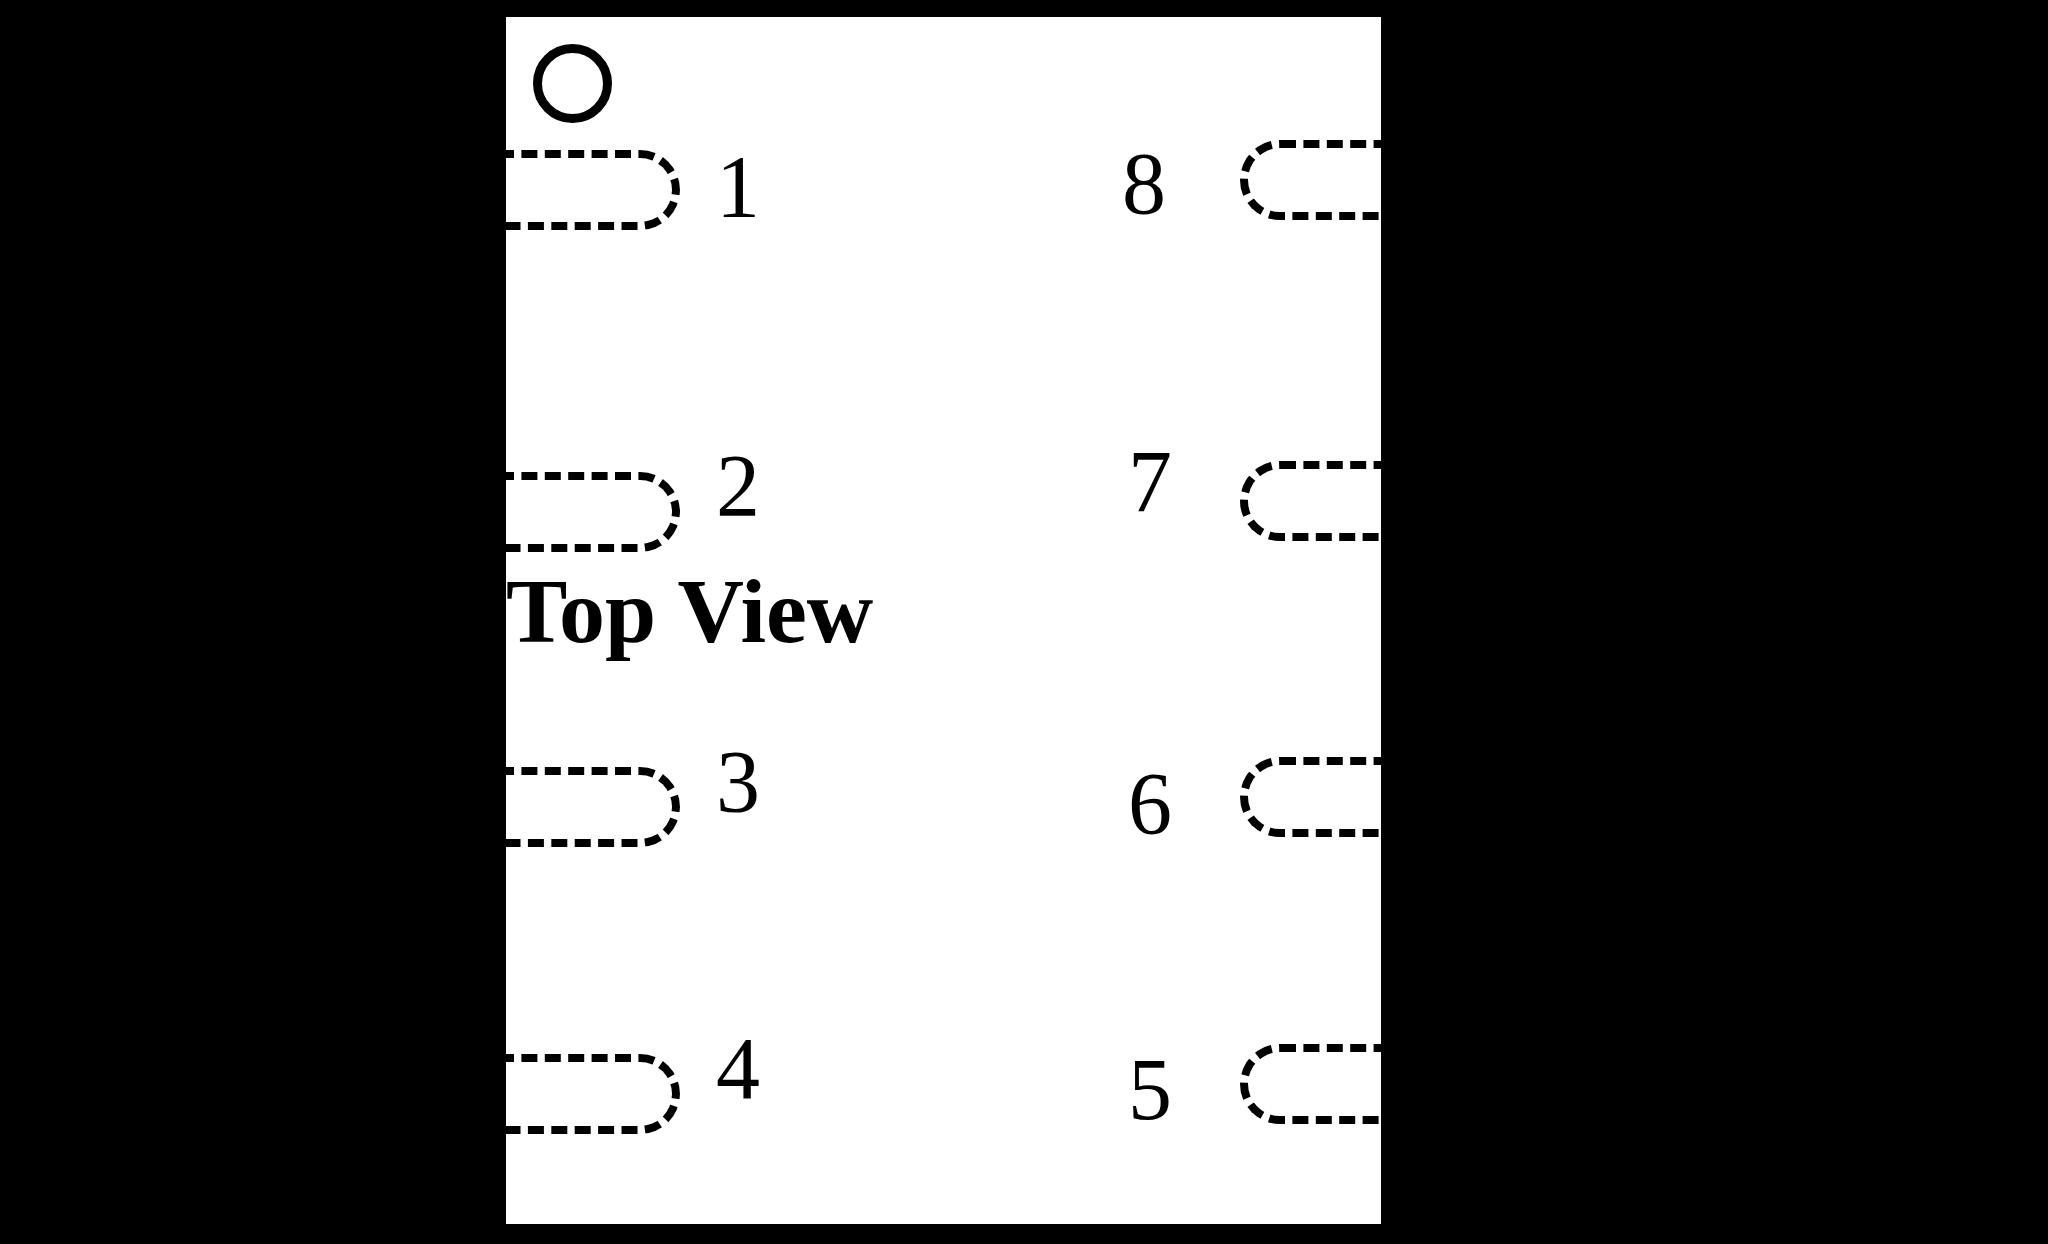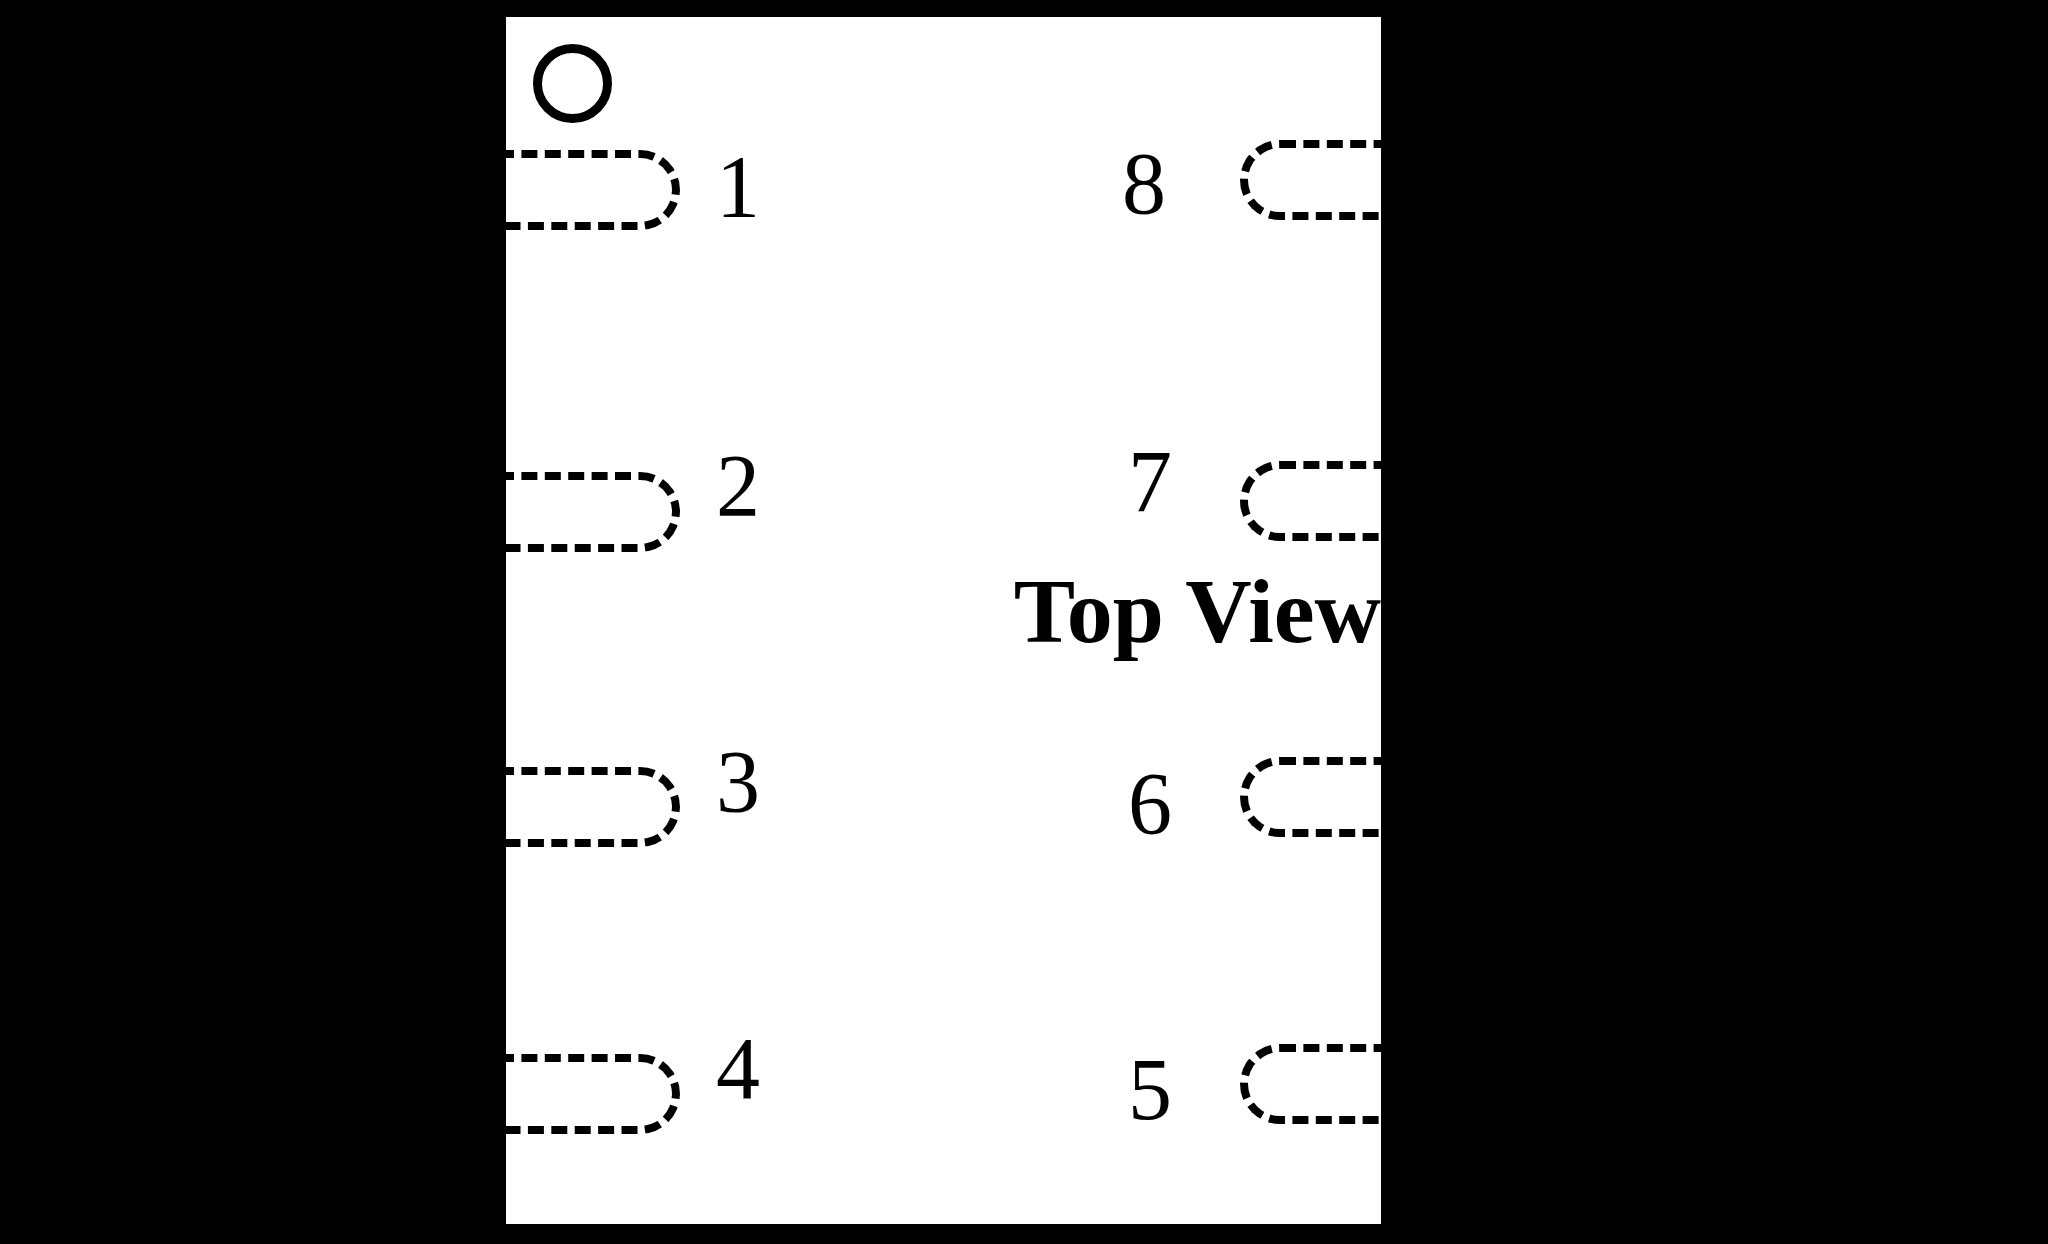--- a/index.html
+++ b/index.html
@@ -82,21 +82,21 @@
     font-weight: normal;
     white-space: nowrap;
   }
 
   
   #view-label {
     position: absolute;
     left: 506px;
     top: 565px;
     width: 875px;
-    text-align: right;
+    text-align: left;
     font-family: "Liberation Serif", "DejaVu Serif", serif;
     font-size: 92px;
     font-weight: bold;
     line-height: 1;
     color: #000000;
     white-space: nowrap;
   }
 </style>
 </head>
 <body>

